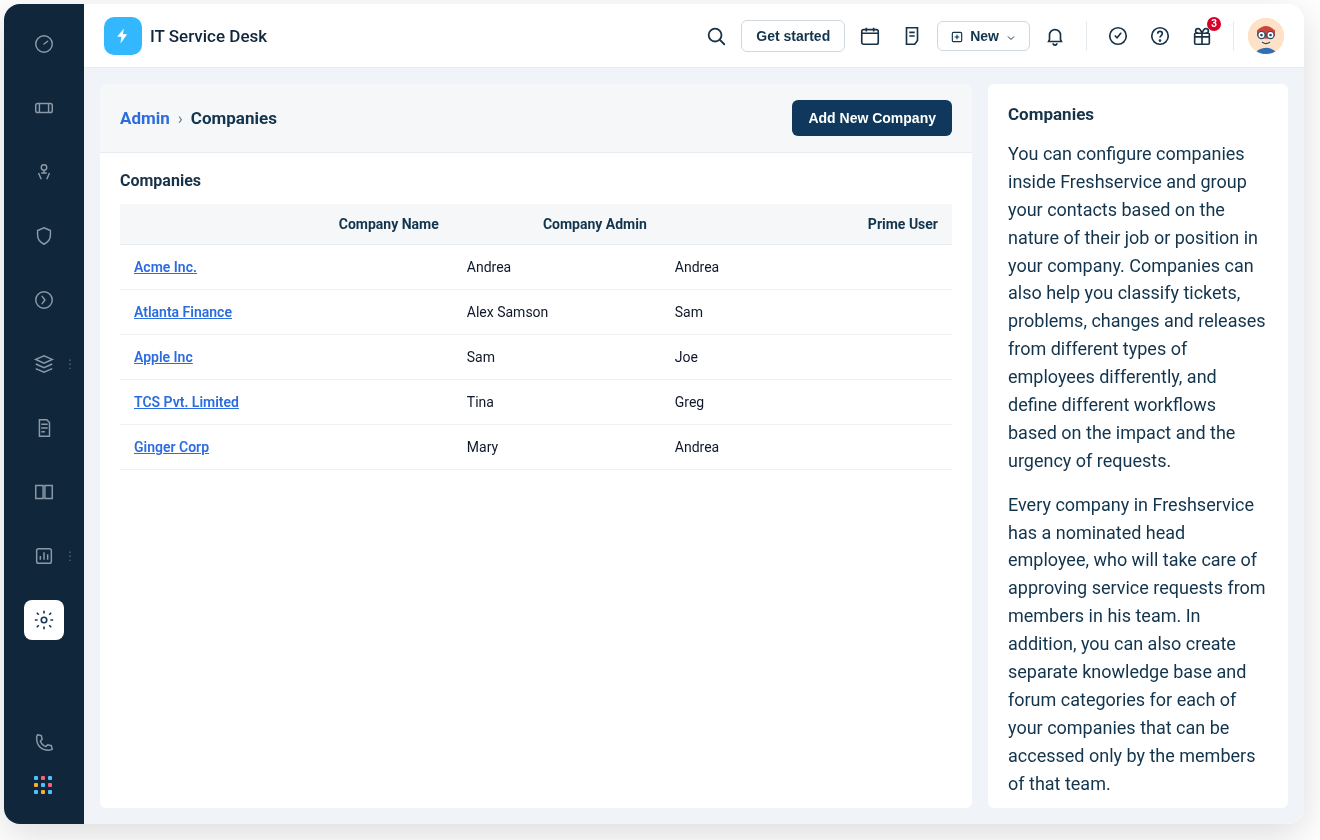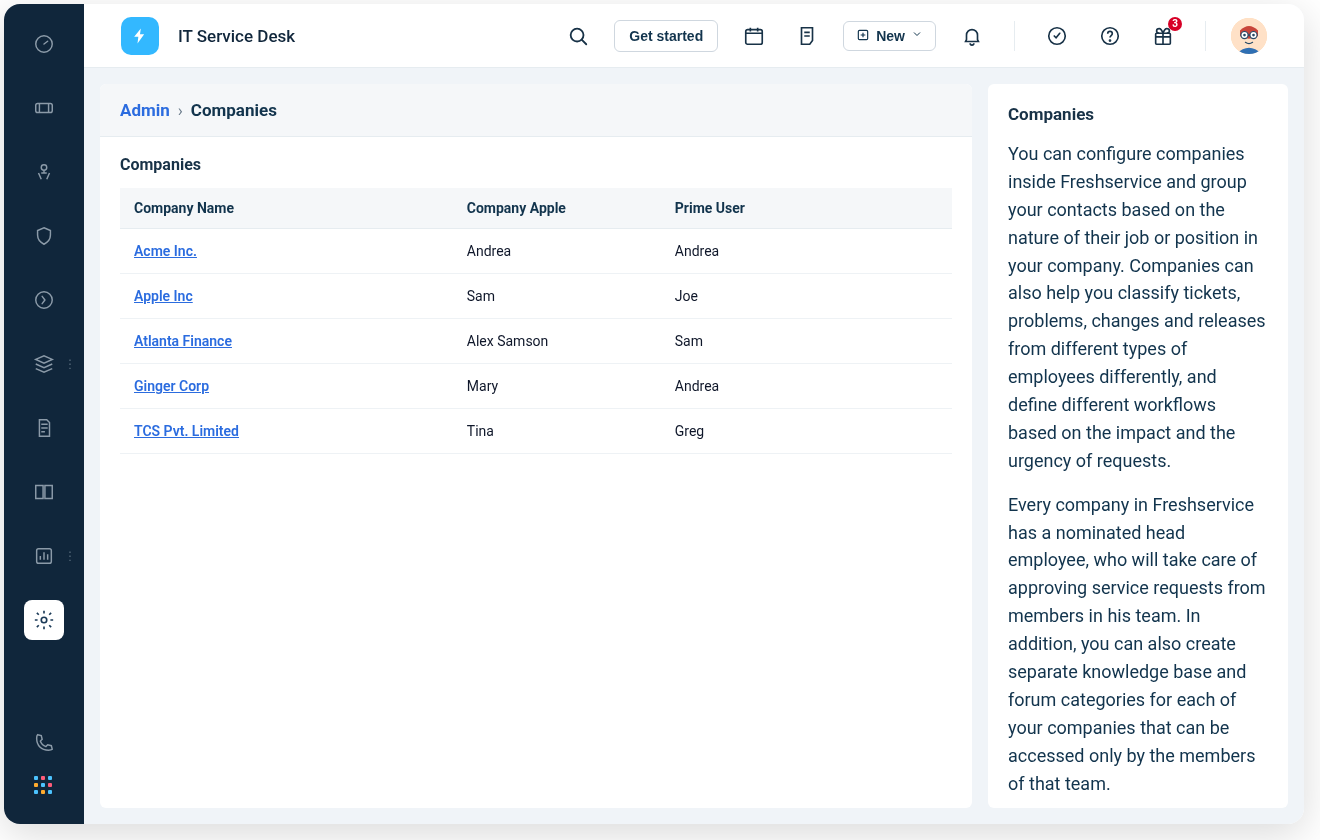--- a/index.html
+++ b/index.html
@@ -73,22 +73,22 @@
     display: flex;
     flex-direction: column;
     background: #f0f4f8;
   }
   .topbar {
     height: 64px;
     background: #fff;
     border-bottom: 1px solid #e6ecf0;
     display: flex;
     align-items: center;
-    padding: 0 37px;
-    gap: 19px;
+    padding: 0 20px;
+    gap: 8px;
   }
   .app-logo {
     width: 38px; height: 38px;
     background: #33b8ff;
     border-radius: 10px;
     display:flex;align-items:center;justify-content:center;
     color:#fff;
   }
   .app-logo svg { width: 20px; height: 20px; }
   .app-title {
@@ -107,21 +107,21 @@
   .topbar-icon svg { width:22px; height:22px; }
   .btn {
     border: 1px solid #cfd7df;
     background: #fff;
     color: #12344d;
     padding: 7px 14px;
     border-radius: 6px;
     font-size: 14px;
     font-weight: 600;
     cursor: pointer;
-    display:flex;align-items:flex-start;gap:6px;
+    display:flex;align-items:flex-end;gap:6px;
   }
   .btn.new-btn { padding: 6px 12px; }
   .btn.new-btn svg { width:14px;height:14px; }
   .badge-count {
     position:absolute;
     top:-2px;right:-2px;
     background:#d70027;
     color:#fff;
     font-size:10px;
     font-weight:700;
@@ -167,21 +167,21 @@
     font-size:14px;
     font-weight:600;
     cursor:pointer;
   }
 
   .panel-body { padding:18px 20px 10px; }
   .panel-body h2 { font-size:16px; font-weight:700; color:#183247; margin-bottom:14px; }
 
   table.data { width:100%; border-collapse:collapse; font-size:14px; }
   table.data thead th {
-    text-align:left;
+    text-align:right;
     background:#f5f7f9;
     color:#12344d;
     font-weight:700;
     padding:12px 14px;
     border-bottom:1px solid #e6ecf0;
   }
   table.data tbody td {
     padding:14px 14px;
     border-bottom:1px solid #eef2f5;
     color:#0f172a;
@@ -365,57 +365,58 @@
     </div>
 
     <div class="content-row">
       <div class="panel left-panel">
         <div class="crumb-bar">
           <div class="crumbs">
             <a>Admin</a>
             <span class="sep">›</span>
             <span>Companies</span>
           </div>
+          <button class="btn-primary"><span>Add New Company</span></button>
         </div>
         <div class="panel-body">
           <h2>Companies</h2>
           <table class="data">
             <thead>
               <tr>
                 <th style="width:40%">Company Name</th>
-                <th style="width:25%">Company Apple</th>
+                <th style="width:25%">Company Admin</th>
                 <th>Prime User</th>
               </tr>
             </thead>
             <tbody id="company-rows">
                 <tr>
                   <td class="company-link">Acme Inc.</td>
                   <td>Andrea</td>
                   <td>Andrea</td>
                 </tr>
                 <tr>
+                  <td class="company-link">Atlanta Finance</td>
+                  <td>Alex Samson</td>
+                  <td>Sam</td>
+                </tr>
+                <tr>
                   <td class="company-link">Apple Inc</td>
                   <td>Sam</td>
                   <td>Joe</td>
                 </tr>
                 <tr>
-                  <td class="company-link">Atlanta Finance</td>
-                  <td>Alex Samson</td>
-                  <td>Sam</td>
+                  <td class="company-link">TCS Pvt. Limited</td>
+                  <td>Tina</td>
+                  <td>Greg</td>
                 </tr>
                 <tr>
                   <td class="company-link">Ginger Corp</td>
                   <td>Mary</td>
                   <td>Andrea</td>
                 </tr>
-                <tr>
-                  <td class="company-link">TCS Pvt. Limited</td>
-                  <td>Tina</td>
-                  <td>Greg</td>
-                </tr>
               </tbody>
           </table>
         </div>
       </div>
 
       <div class="panel right-panel">
         <h3>Companies</h3>
         <p>You can configure companies inside Freshservice and group your contacts based on the nature of their job or position in your company. Companies can also help you classify tickets, problems, changes and releases from different types of employees differently, and define different workflows based on the impact and the urgency of requests.</p>
         <p>Every company in Freshservice has a nominated head employee, who will take care of approving service requests from members in his team. In addition, you can also create separate knowledge base and forum categories for each of your companies that can be accessed only by the members of that team.</p>
       </div>

